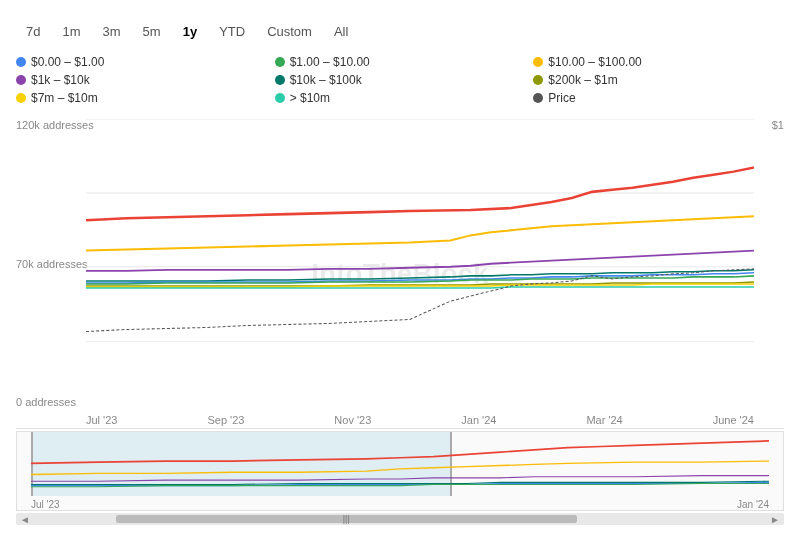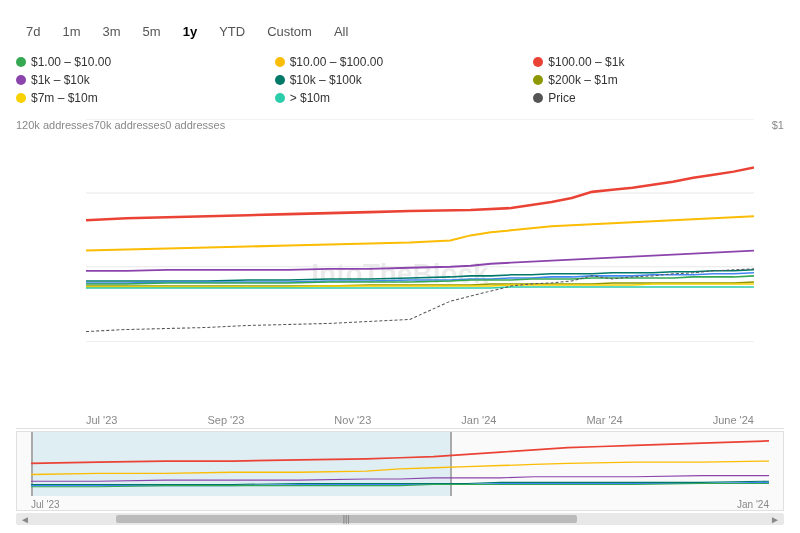--- a/index.html
+++ b/index.html
@@ -73,20 +73,21 @@
       position: relative;
       border-bottom: 1px solid #e0e0e0;
     }
 
     .y-axis-labels {
       position: absolute;
       left: 0;
       top: 0;
       bottom: 20px;
       display: flex;
+      flex-direction: column;
       justify-content: space-between;
       font-size: 11px;
       color: #888;
       pointer-events: none;
     }
 
     .y-axis-right {
       position: absolute;
       right: 0;
       top: 0;
@@ -214,31 +215,31 @@
       <button class="time-btn">1m</button>
       <button class="time-btn">3m</button>
       <button class="time-btn">5m</button>
       <button class="time-btn active">1y</button>
       <button class="time-btn">YTD</button>
       <button class="time-btn">Custom</button>
       <button class="time-btn">All</button>
     </div>
 
   <div class="legend">
+  <div class="legend-item">
+        <span class="legend-dot" style="background: rgb(66, 133, 244);"></span>
+        <span>$0.00 – $1.00</span>
+      </div>
       <div class="legend-item">
         <span class="legend-dot" style="background: rgb(52, 168, 83);"></span>
         <span>$1.00 – $10.00</span>
       </div>
       <div class="legend-item">
         <span class="legend-dot" style="background: rgb(251, 188, 4);"></span>
         <span>$10.00 – $100.00</span>
-      </div>
-      <div class="legend-item">
-        <span class="legend-dot" style="background: rgb(234, 67, 53);"></span>
-        <span>$100.00 – $1k</span>
       </div>
       <div class="legend-item">
         <span class="legend-dot" style="background: rgb(139, 68, 172);"></span>
         <span>$1k – $10k</span>
       </div>
       <div class="legend-item">
         <span class="legend-dot" style="background: rgb(0, 121, 107);"></span>
         <span>$10k – $100k</span>
       </div>
       <div class="legend-item">

